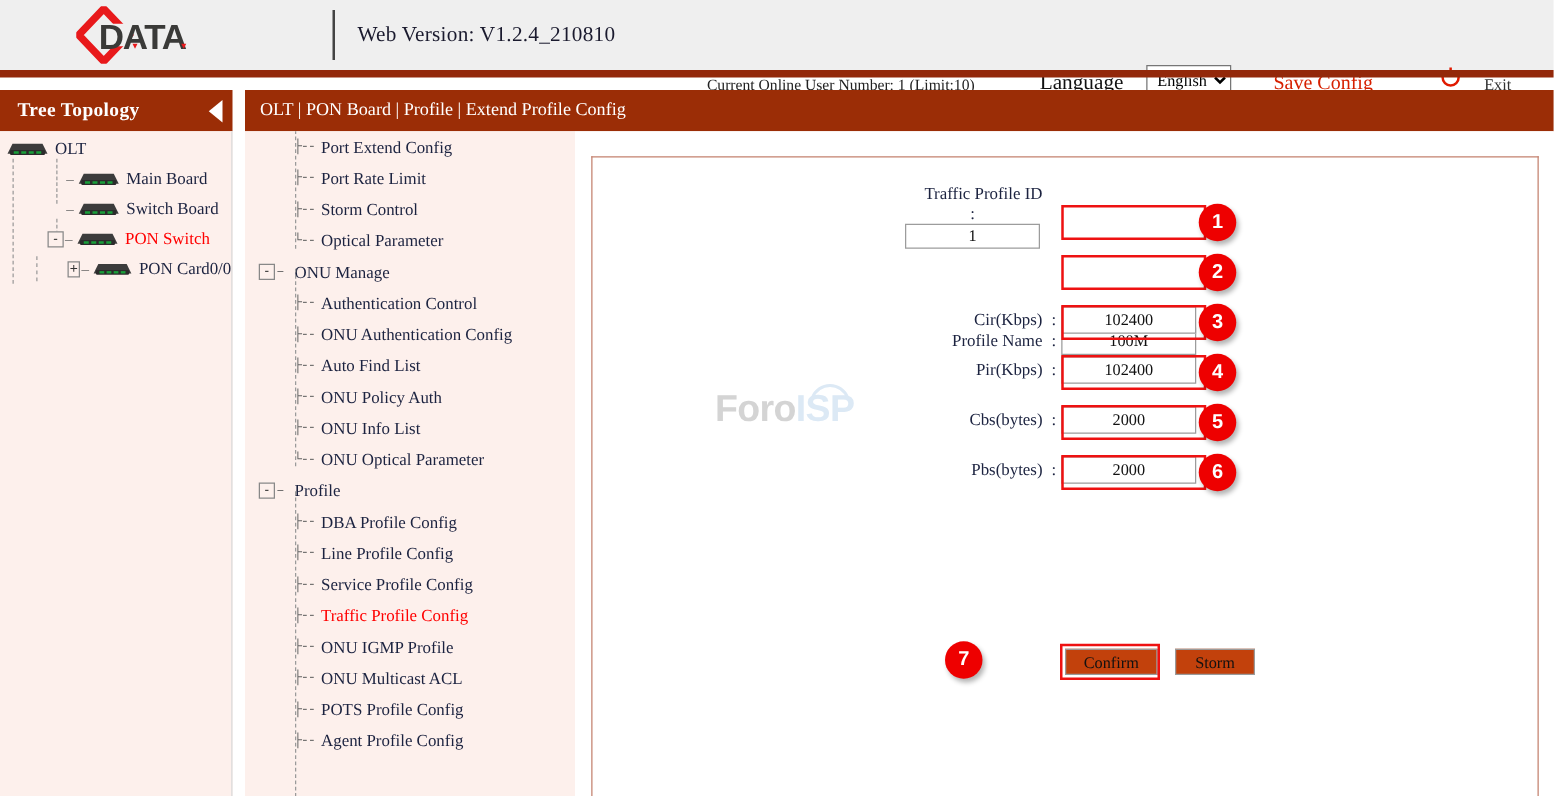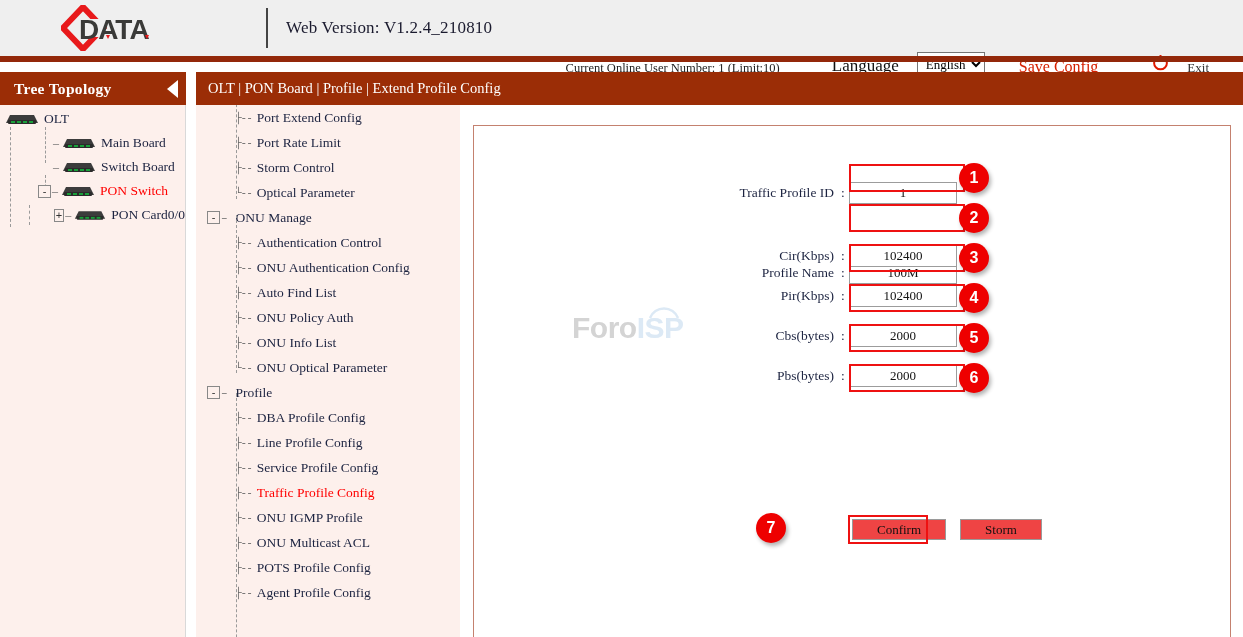--- a/index.html
+++ b/index.html
@@ -165,22 +165,22 @@
   }
   .badge {
     position: absolute; width: 30px; height: 30px; border-radius: 50%;
     background: #ee0000; color: #fff;
     font-family: "Liberation Sans", sans-serif; font-weight: bold; font-size: 16px;
     display: flex; align-items: center; justify-content: center;
     box-shadow: 2px 3px 4px rgba(0,0,0,.30);
   }
   .btnrow { position: absolute; left: 378px; top: 393px; display: flex; gap: 14px; }
   .btn {
-    min-width: 64px; height: 21px; padding: 0 24px;
-    background: #ef4444; border: 1px solid #9a9a9a;
+    min-width: 64px; height: 21px; padding: 0 14px;
+    background: #c2410c; border: 1px solid #9a9a9a;
     font-family: "Liberation Serif", serif; font-size: 13px; color: #111;
     display: flex; align-items: center; justify-content: center; cursor: pointer;
   }
 </style>
 </head>
 <body>
 
 <div id="app">
 
   <div class="topbar">
@@ -414,21 +414,21 @@
 
       <div class="watermark">
         <span class="wm-foro">Foro</span><span class="wm-isp">ISP</span>
       </div>
       <svg class="wm-arc" width="36" height="18" viewBox="0 0 36 18">
         <path d="M4 14 A15 15 0 0 1 32 14" fill="none" stroke="#dce9f5" stroke-width="2.5"></path>
       </svg>
 
       <div class="form">
         <div id="form-rows">
-            <div class="frow" style="top: 52px;">
+            <div class="frow" style="top: 21px; flex-direction: column;">
               <span class="flabel">Traffic Profile ID</span>
               <span class="fcolon">:</span>
               <span class="fieldbox"><input value="1" style=""></span>
             </div>
             <div class="hl" style="left: 375px; top: 38px; width: 116px; height: 28px;"></div>
             <div class="badge" style="left: 485px; top: 37px;">1</div>
             <div class="frow" style="top: 92px; margin-top: 40px;">
               <span class="flabel">Profile Name</span>
               <span class="fcolon">:</span>
               <span class="fieldbox"><input value="100M" style=""></span>

